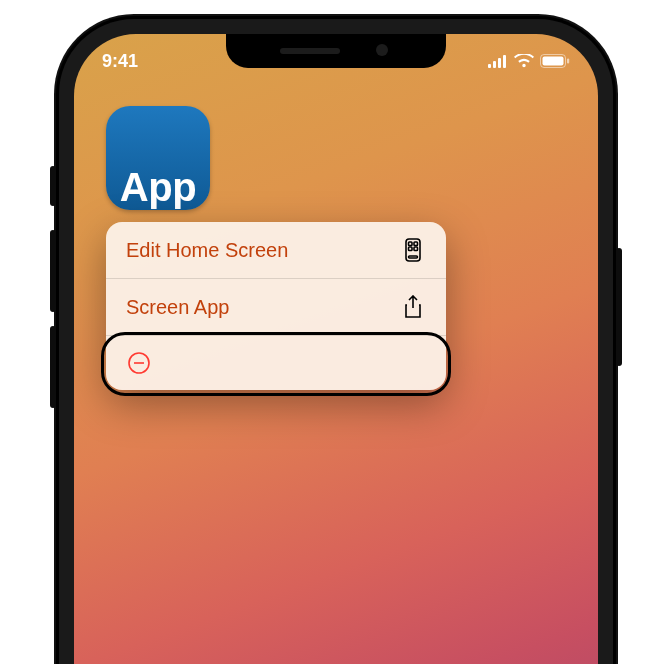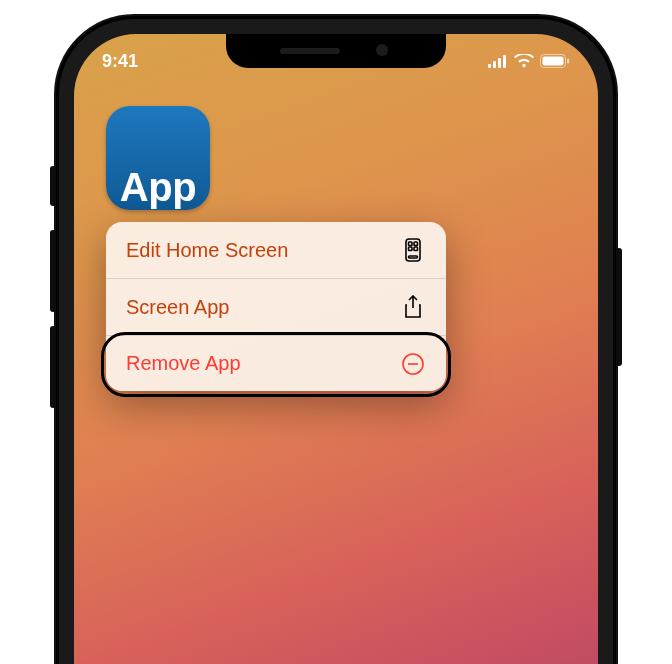--- a/index.html
+++ b/index.html
@@ -89,21 +89,20 @@
         <div class="menu-item">
           <span>Screen App</span>
           <span class="mi-icon">
             <svg width="20" height="24" viewBox="0 0 20 24">
                 <path d="M10 1v12M6 5l4-4 4 4"></path>
                 <path d="M4 10H3v12h14V10h-1"></path>
               </svg>
           </span>
         </div>
         <div class="menu-item remove">
-          <span>Remove App</span>
           <span class="mi-icon">
             <svg width="22" height="22" viewBox="0 0 22 22">
                 <circle cx="11" cy="11" r="10"></circle>
                 <line x1="6" y1="11" x2="16" y2="11"></line>
               </svg>
           </span>
           <div class="highlight"></div>
         </div>
       </div>
 

